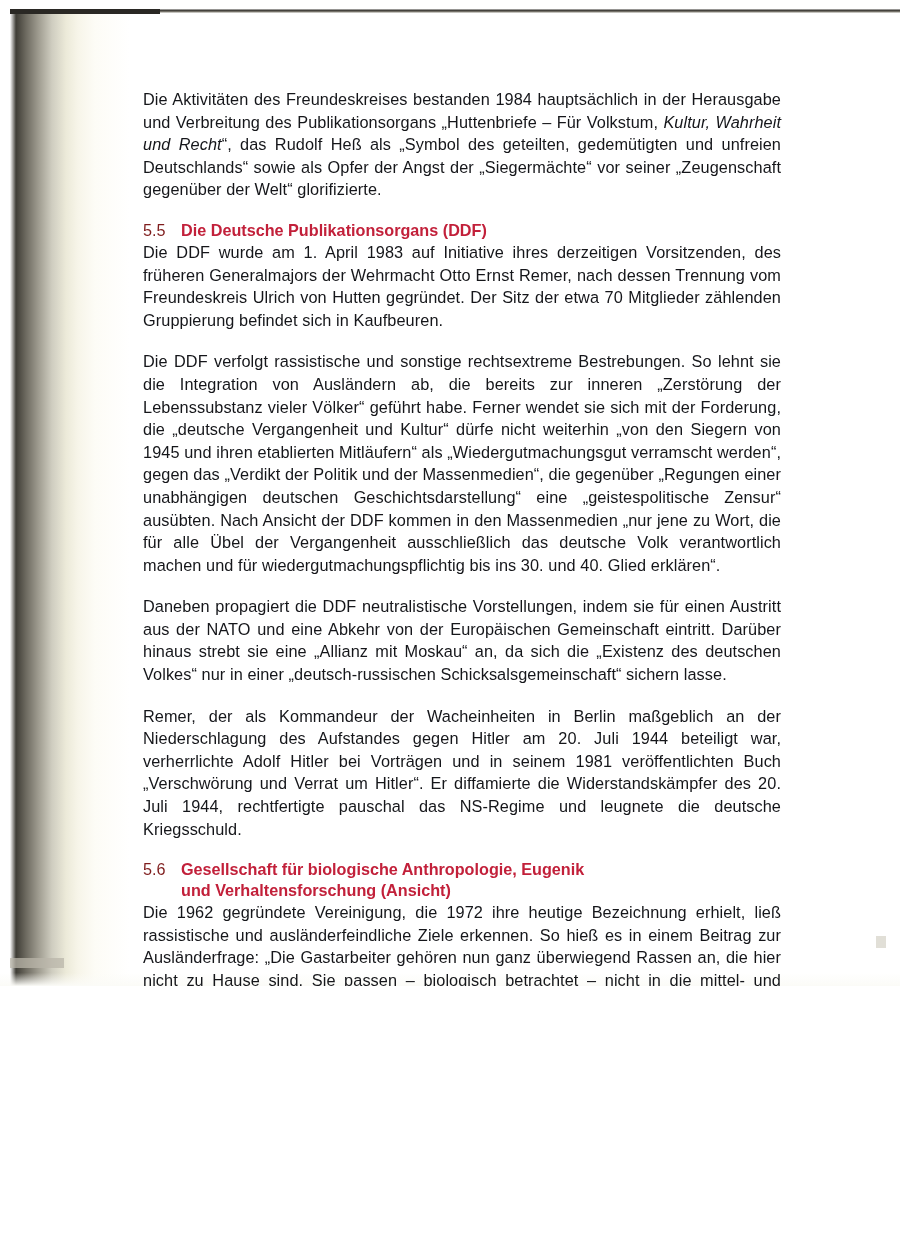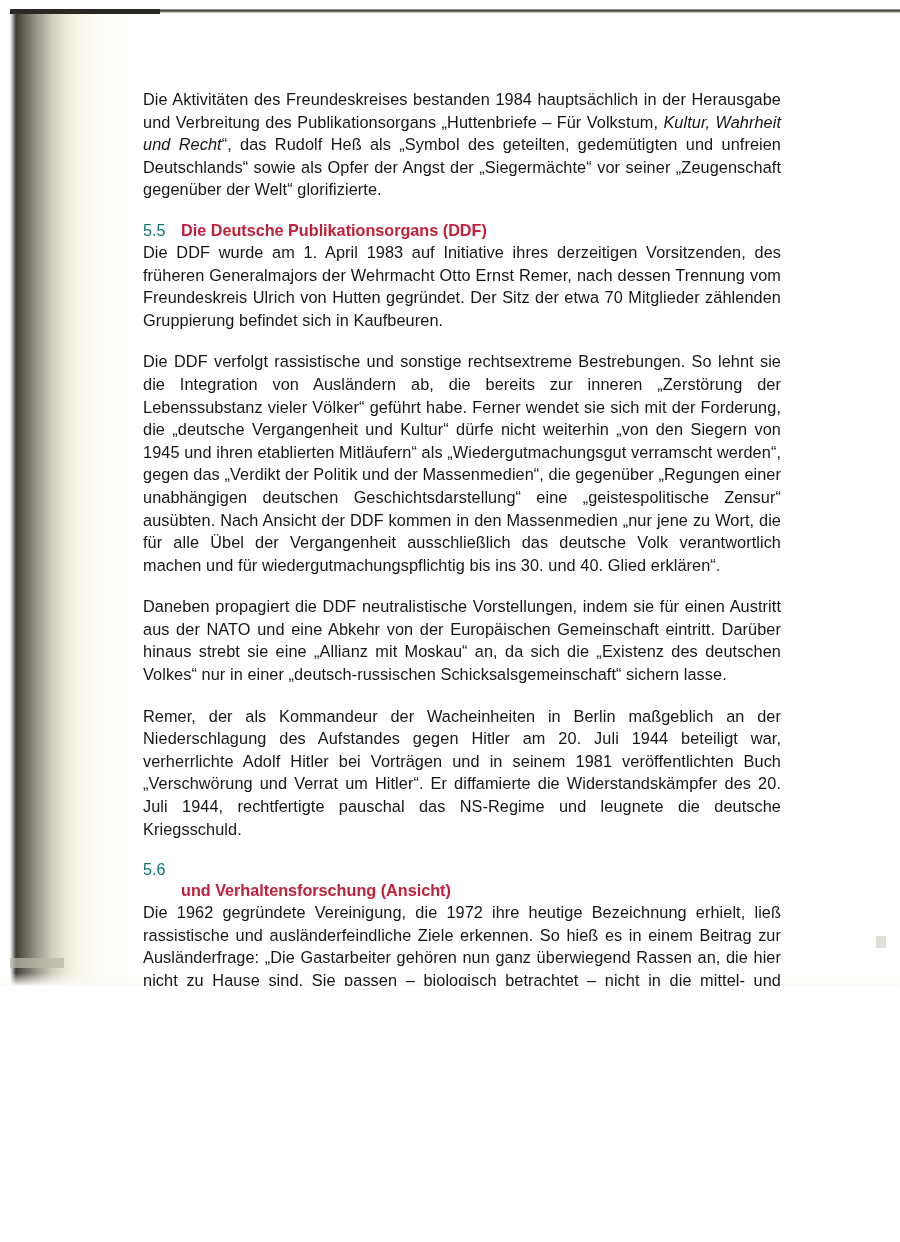--- a/index.html
+++ b/index.html
@@ -89,21 +89,21 @@
     line-height: 21px;
     font-weight: bold;
     color: #c2203a;
     display: flex;
     align-items: flex-start;
   }
   h3.section .num {
     font-weight: normal;
     flex: 0 0 auto;
     width: 38px;
-    color: #0f766e;
+    color: #7f1d1d;
   }
   h3.section .ttl { flex: 1 1 auto; }
 
   .sec-5-5 { margin: 27px 0 17px 0; }
   .sec-5-6 { margin: 40px 0 19px 0; }
 
   .pageno {
     position: absolute;
     left: 143px;
     top: 1178px;
@@ -147,21 +147,21 @@
 
     <p class="body">Die DDF verfolgt rassistische und sonstige rechtsextreme Bestrebungen. So lehnt sie die Integration von Ausländern ab, die bereits zur inneren „Zerstörung der Lebenssubstanz vieler Völker“ geführt habe. Ferner wendet sie sich mit der Forderung, die „deutsche Vergangenheit und Kultur“ dürfe nicht weiterhin „von den Siegern von 1945 und ihren etablierten Mitläufern“ als „Wiedergutmachungsgut verramscht werden“, gegen das „Verdikt der Politik und der Massenmedien“, die gegenüber „Regungen einer unabhängigen deutschen Geschichtsdarstellung“ eine „geistespolitische Zensur“ ausübten. Nach Ansicht der DDF kommen in den Massenmedien „nur jene zu Wort, die für alle Übel der Vergangenheit ausschließlich das deutsche Volk verantwortlich machen und für wiedergutmachungspflichtig bis ins 30. und 40. Glied erklären“.</p>
 
     <p class="body">Daneben propagiert die DDF neutralistische Vorstellungen, indem sie für einen Austritt aus der NATO und eine Abkehr von der Europäischen Gemeinschaft eintritt. Darüber hinaus strebt sie eine „Allianz mit Moskau“ an, da sich die „Existenz des deutschen Volkes“ nur in einer „deutsch-russischen Schicksalsgemeinschaft“ sichern lasse.</p>
 
     <p class="body">Remer, der als Kommandeur der Wacheinheiten in Berlin maßgeblich an der Niederschlagung des Aufstandes gegen Hitler am 20. Juli 1944 beteiligt war, verherrlichte Adolf Hitler bei Vorträgen und in seinem 1981 veröffentlichten Buch „Verschwörung und Verrat um Hitler“. Er diffamierte die Widerstandskämpfer des 20. Juli 1944, rechtfertigte pauschal das NS-Regime und leugnete die deutsche Kriegsschuld.</p>
 
 
     <h3 class="section sec-5-6">
       <span class="num">5.6</span>
-      <span class="ttl"><br><span>und Verhaltensforschung (Ansicht)</span></span>
+      <span class="ttl"><span>Gesellschaft für biologische Anthropologie, Eugenik</span><br><span>und Verhaltensforschung (Ansicht)</span></span>
     </h3>
 
     <p class="body">Die 1962 gegründete Vereinigung, die 1972 ihre heutige Bezeichnung erhielt, ließ rassistische und ausländerfeindliche Ziele erkennen. So hieß es in einem Beitrag zur Ausländerfrage: „Die Gastarbeiter gehören nun ganz überwiegend Rassen an, die hier nicht zu Hause sind. Sie passen – biologisch betrachtet – nicht in die mittel- und nordeuropäische Landschaft. Aus diesem weiteren Grunde ist ihnen hier keine Bleibe auf Dauer zuzubilligen“. Mischlinge wurden als minderwertig betrachtet und Negern positive Charaktereigenschaften abgesprochen.</p>
 
   </div>
 
   <div class="pageno">126</div>
 
 </div>
 

